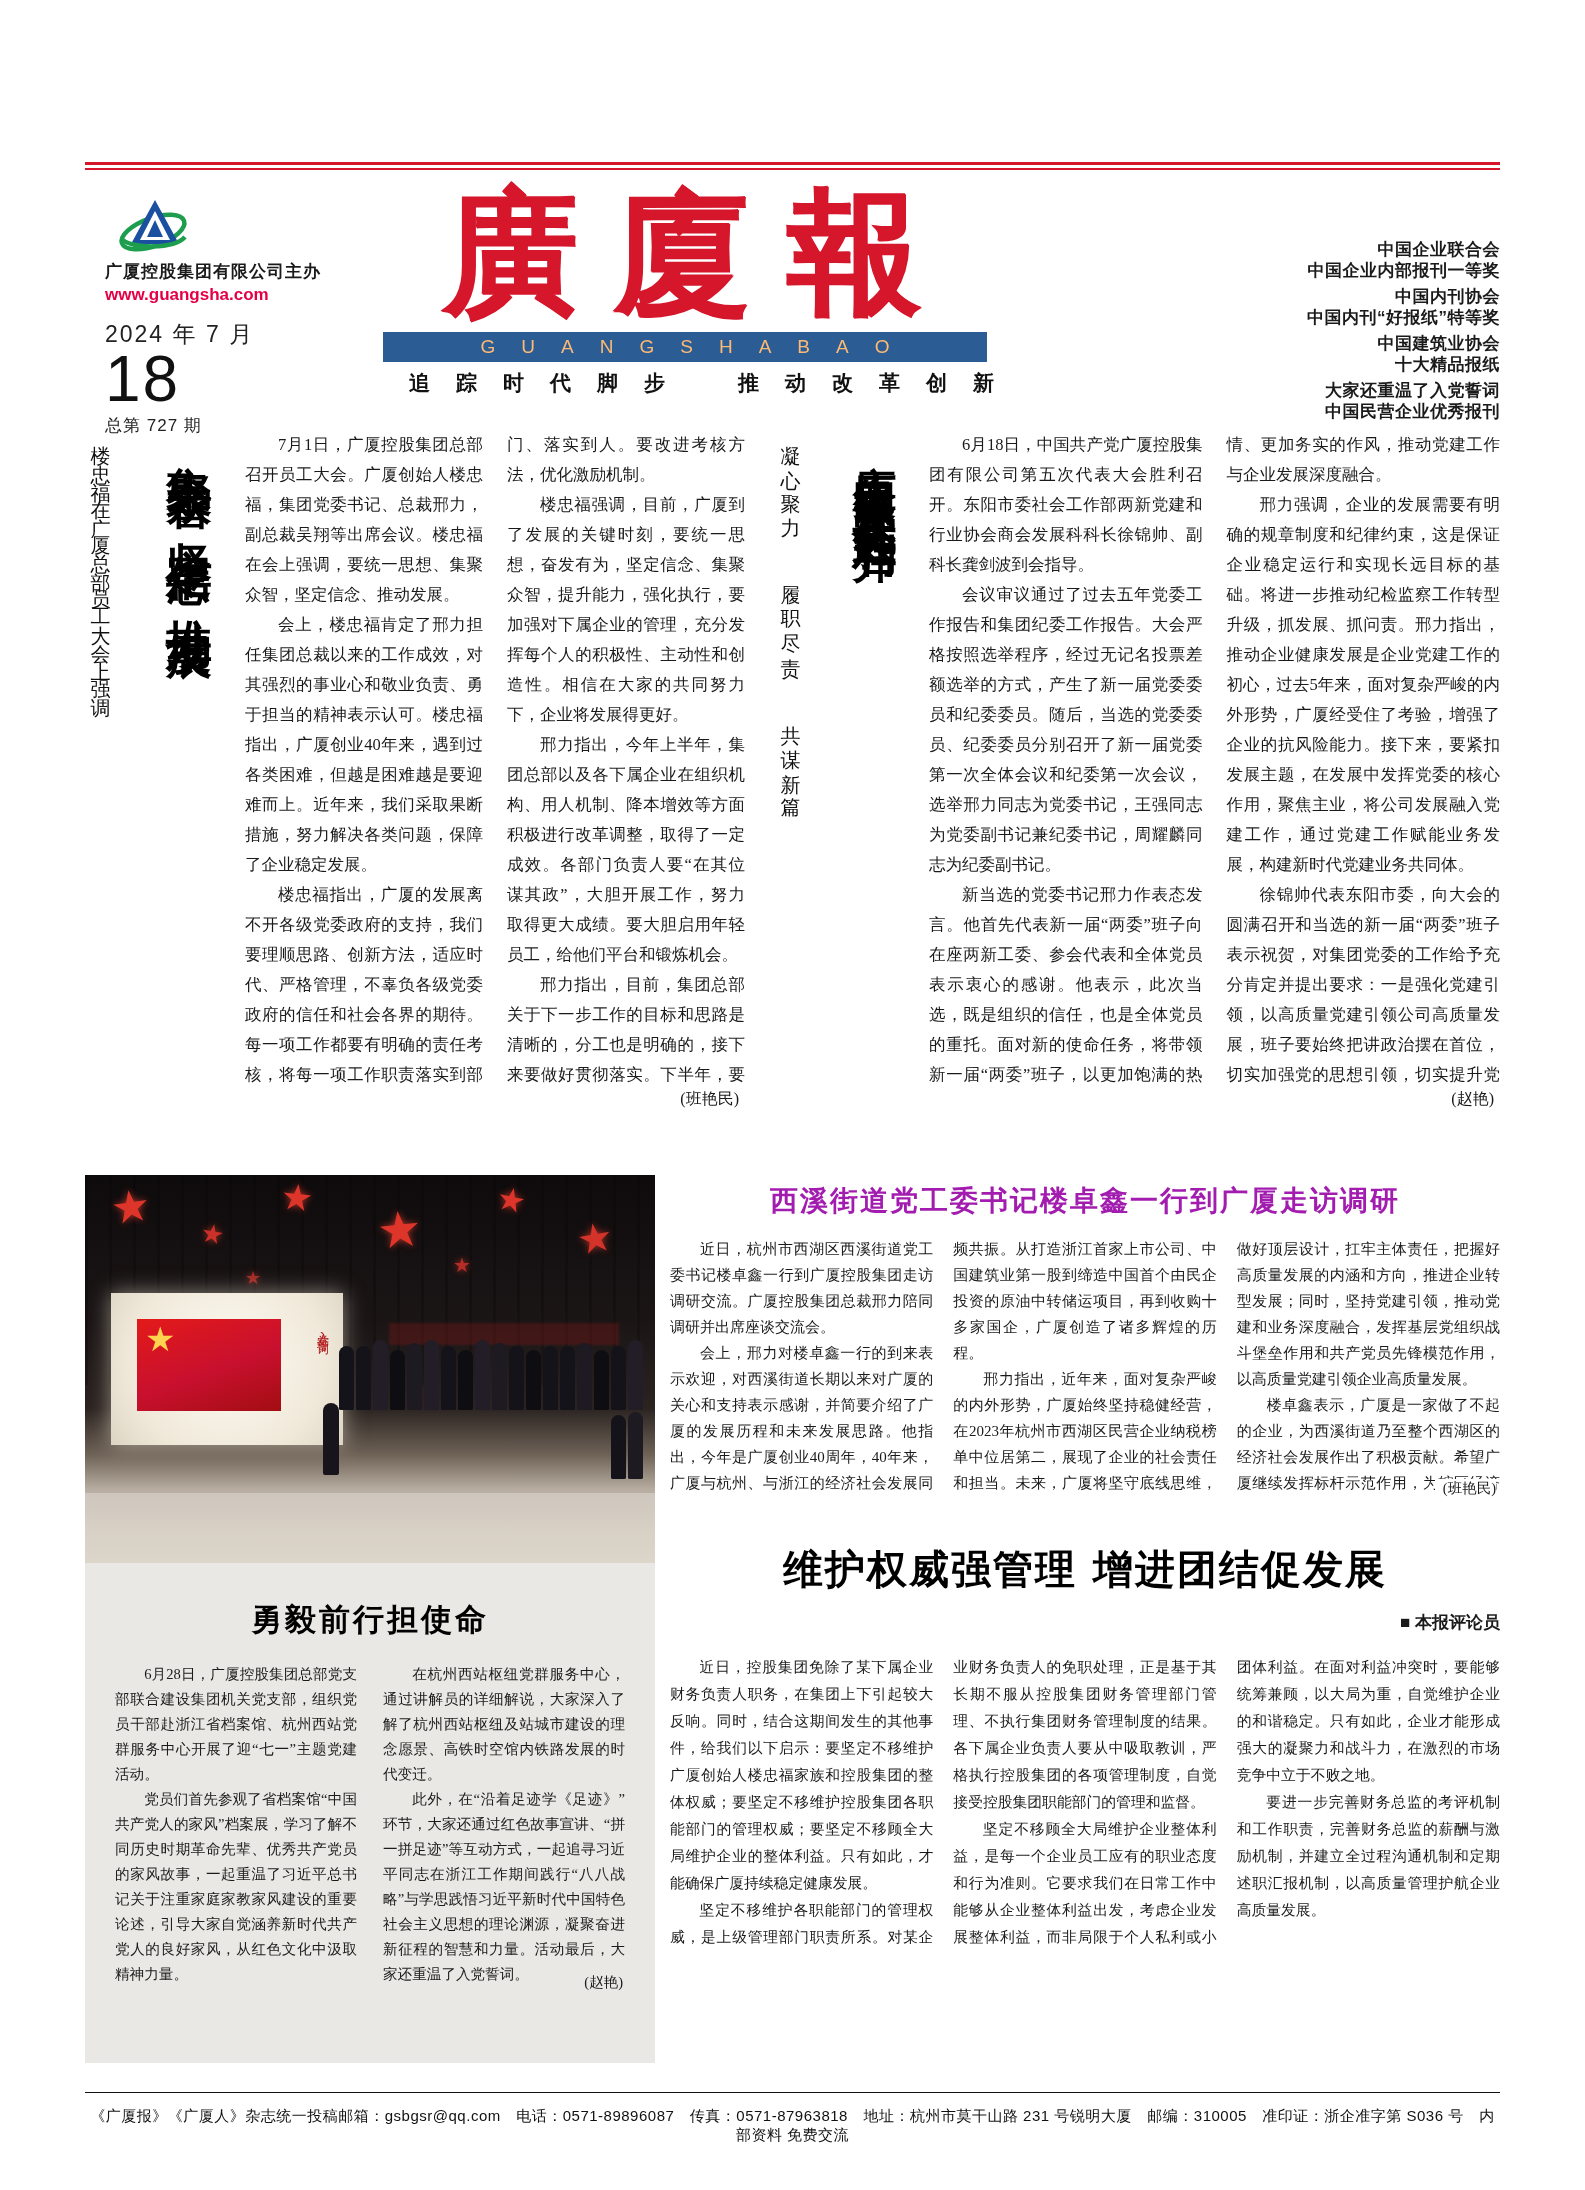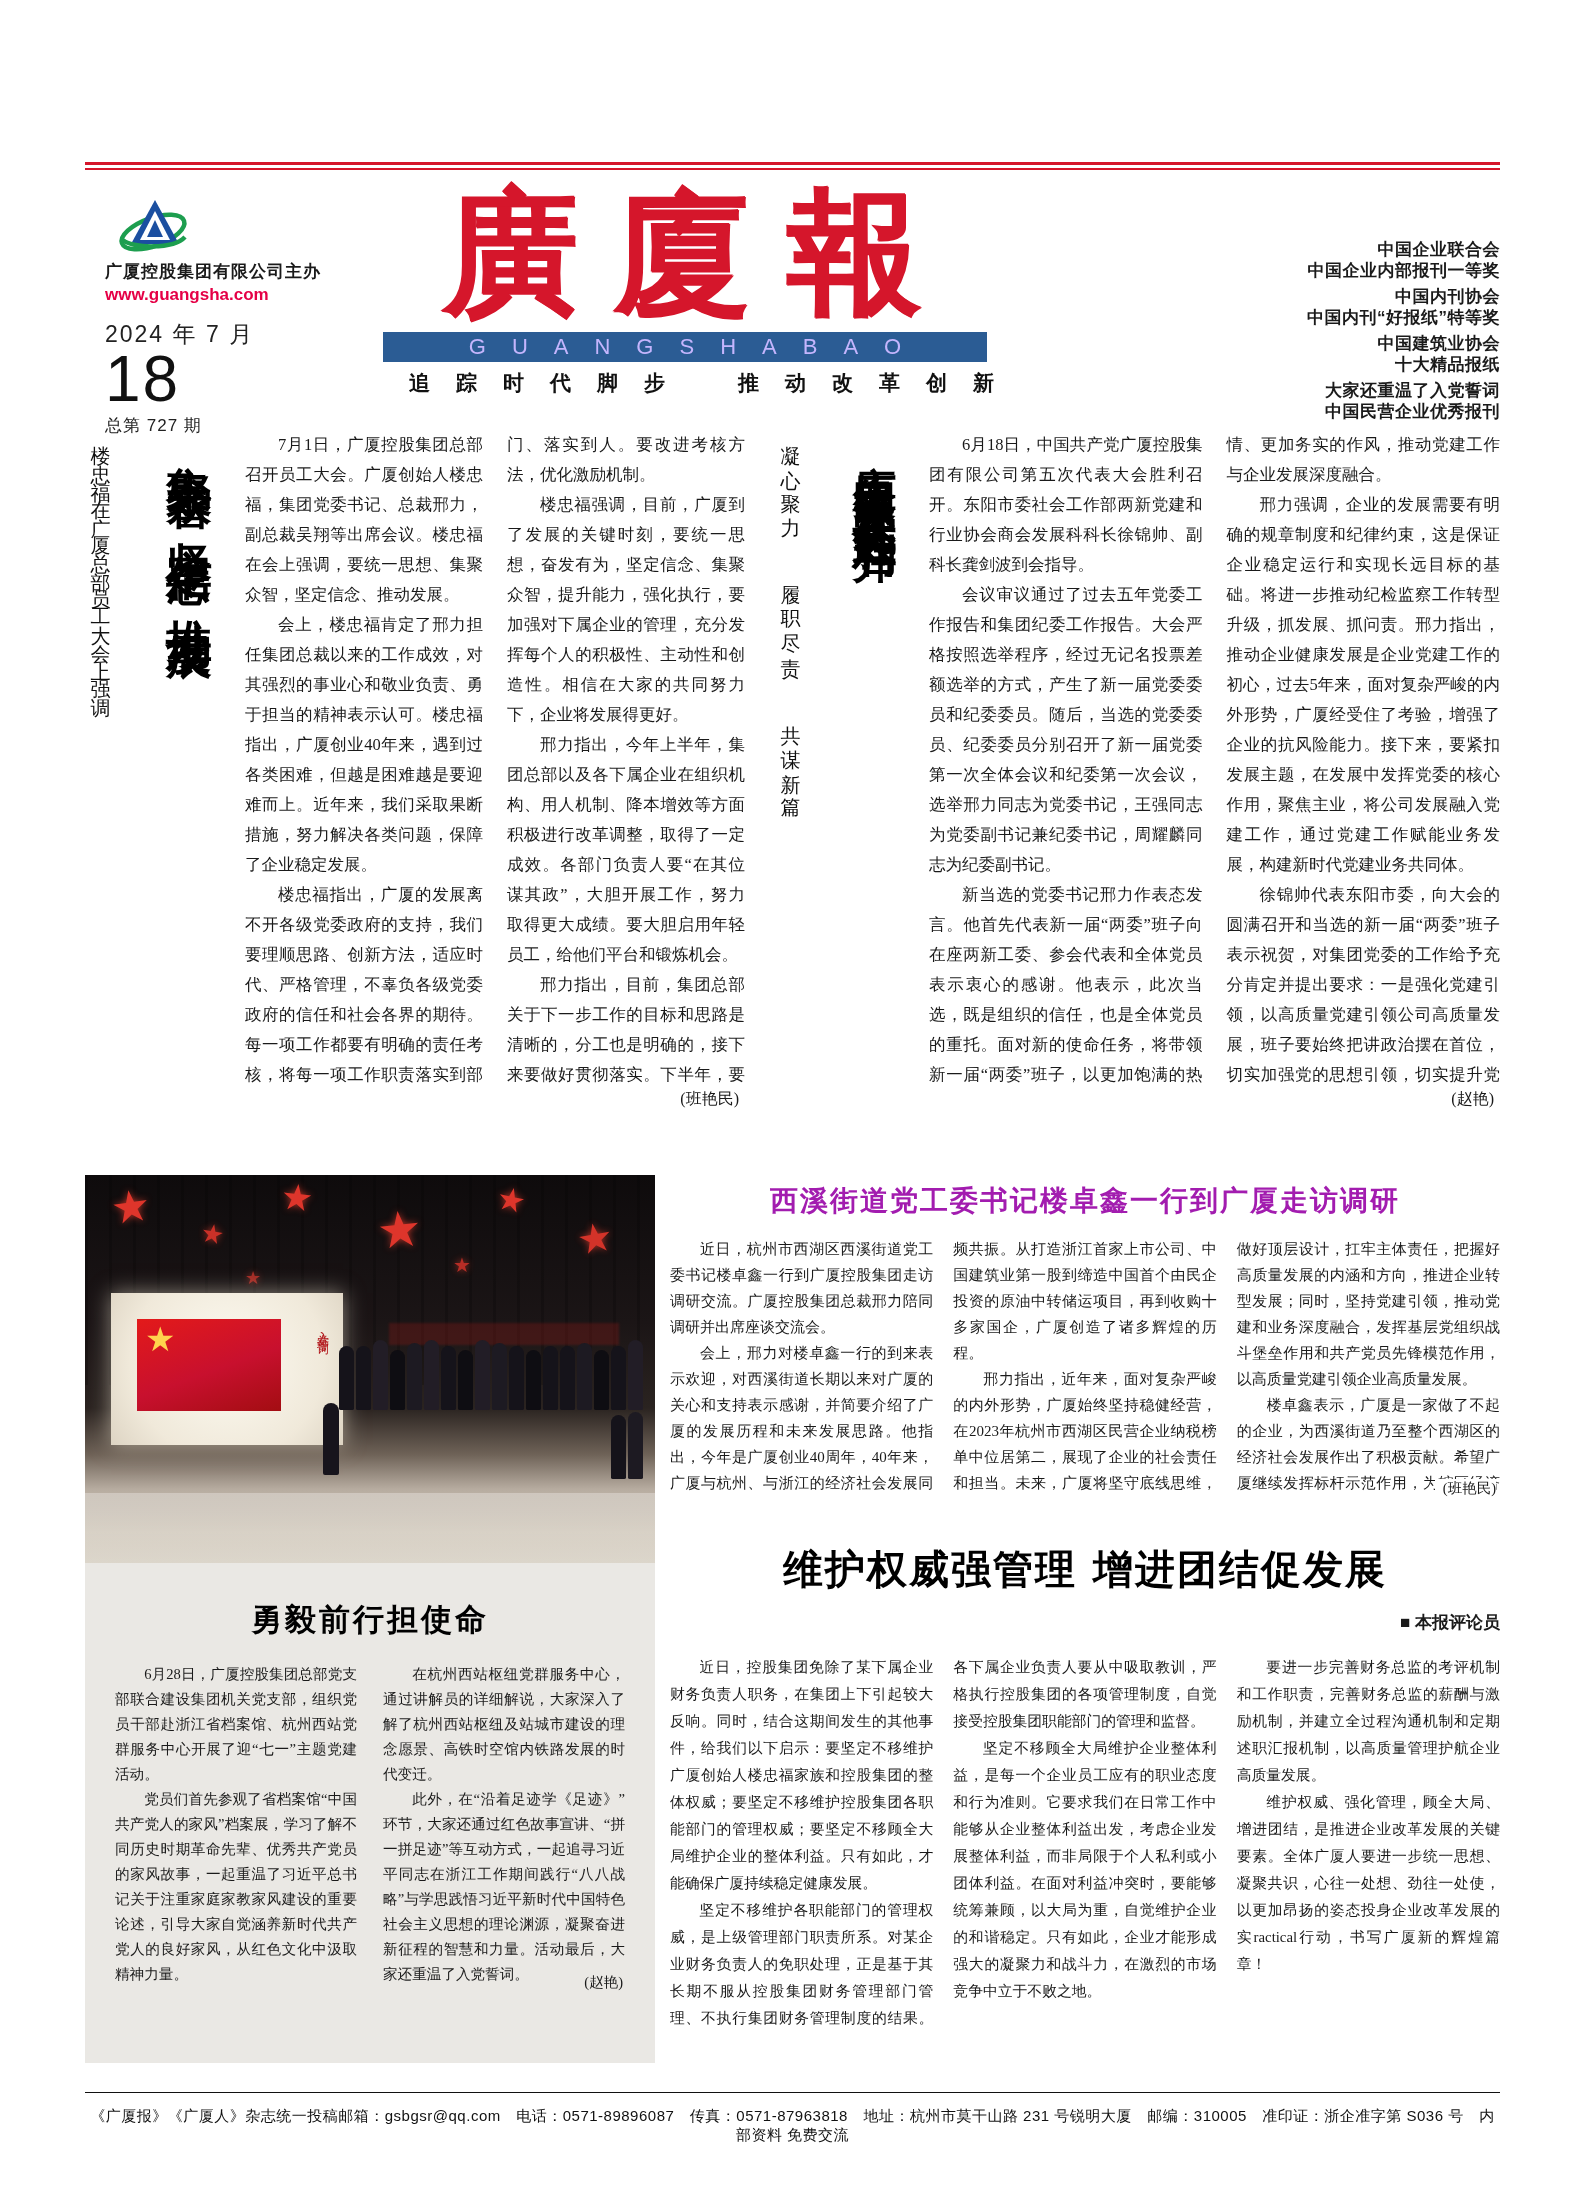--- a/index.html
+++ b/index.html
@@ -15,22 +15,22 @@
   .mh-left{position:absolute;left:105px;top:196px;width:300px;font-family:"Liberation Sans",sans-serif;}
   .mh-logo{display:block;margin-left:8px;}
   .mh-publisher{font-size:17px;font-weight:700;margin-top:4px;letter-spacing:1px;}
   .mh-site{font-size:17px;font-weight:700;color:var(--link);margin-top:2px;}
   .mh-dateline{font-size:23px;margin-top:14px;letter-spacing:2px;color:#222;}
   .mh-day{font-size:64px;line-height:58px;letter-spacing:2px;color:#111;}
   .mh-issue{font-size:17px;margin-top:6px;color:#222;letter-spacing:1px;}
   .mh-center{position:absolute;left:383px;top:176px;width:604px;text-align:center;}
   .mh-title{font-size:136px;line-height:150px;font-weight:900;color:var(--red);letter-spacing:36px;
             margin-left:30px;font-family:"DejaVu Serif",serif;text-shadow:1px 1px 0 var(--red);}
-  .mh-bar{margin-top:6px;height:30px;background:var(--blue);color:#c4b5fd;font-family:"Liberation Sans",sans-serif;
-          font-size:22px;line-height:30px;letter-spacing:26px;text-indent:26px;font-weight:400;}
+  .mh-bar{margin-top:6px;height:30px;background:var(--blue);color:#fdba74;font-family:"Liberation Sans",sans-serif;
+          font-size:19px;line-height:30px;letter-spacing:26px;text-indent:26px;font-weight:400;}
   .mh-slogan{margin-top:7px;font-family:"Liberation Sans",sans-serif;font-size:21px;font-weight:600;
              letter-spacing:26px;text-indent:26px;color:#111;white-space:nowrap;}
   .mh-right{position:absolute;right:85px;top:240px;width:340px;text-align:right;
             font-family:"Liberation Sans",sans-serif;}
   .mh-right p{margin:0 0 2px 0;font-size:17px;font-weight:700;line-height:19px;letter-spacing:.5px;}
   .mh-right p:nth-child(2n){margin-bottom:7px;}
   
   .top-articles{position:absolute;left:85px;top:430px;width:1415px;height:682px;display:flex;}
   .story{display:flex;height:100%;}
   .story-1{width:660px;}
@@ -242,21 +242,20 @@
   </article>
 
   <article class="editorial">
     <h1>维护权威强管理  增进团结促发展</h1>
     <div class="ed-author">■ 本报评论员</div>
     <div class="ed-body">
         <p>近日，控股集团免除了某下属企业财务负责人职务，在集团上下引起较大反响。同时，结合这期间发生的其他事件，给我们以下启示：要坚定不移维护广厦创始人楼忠福家族和控股集团的整体权威；要坚定不移维护控股集团各职能部门的管理权威；要坚定不移顾全大局维护企业的整体利益。只有如此，才能确保广厦持续稳定健康发展。</p>
         <p>坚定不移维护各职能部门的管理权威，是上级管理部门职责所系。对某企业财务负责人的免职处理，正是基于其长期不服从控股集团财务管理部门管理、不执行集团财务管理制度的结果。各下属企业负责人要从中吸取教训，严格执行控股集团的各项管理制度，自觉接受控股集团职能部门的管理和监督。</p>
         <p>坚定不移顾全大局维护企业整体利益，是每一个企业员工应有的职业态度和行为准则。它要求我们在日常工作中能够从企业整体利益出发，考虑企业发展整体利益，而非局限于个人私利或小团体利益。在面对利益冲突时，要能够统筹兼顾，以大局为重，自觉维护企业的和谐稳定。只有如此，企业才能形成强大的凝聚力和战斗力，在激烈的市场竞争中立于不败之地。</p>
         <p>要进一步完善财务总监的考评机制和工作职责，完善财务总监的薪酬与激励机制，并建立全过程沟通机制和定期述职汇报机制，以高质量管理护航企业高质量发展。</p>
-        <p>维护权威、强化管理，顾全大局、增进团结，是推进企业改革发展的关键要素。全体广厦人要进一步统一思想、凝聚共识，心往一处想、劲往一处使，以更加昂扬的姿态投身企业改革发展的实ractical行动，书写广厦新的辉煌篇章！</p>
       </div>
   </article>
 
   <footer class="footer">
     <span>《广厦报》《广厦人》杂志统一投稿邮箱：gsbgsr@qq.com　电话：0571-89896087　传真：0571-87963818　地址：杭州市莫干山路 231 号锐明大厦　邮编：310005　准印证：浙企准字第 S036 号　内部资料 免费交流</span>
   </footer>
 
 </div>
 
 </body></html>

